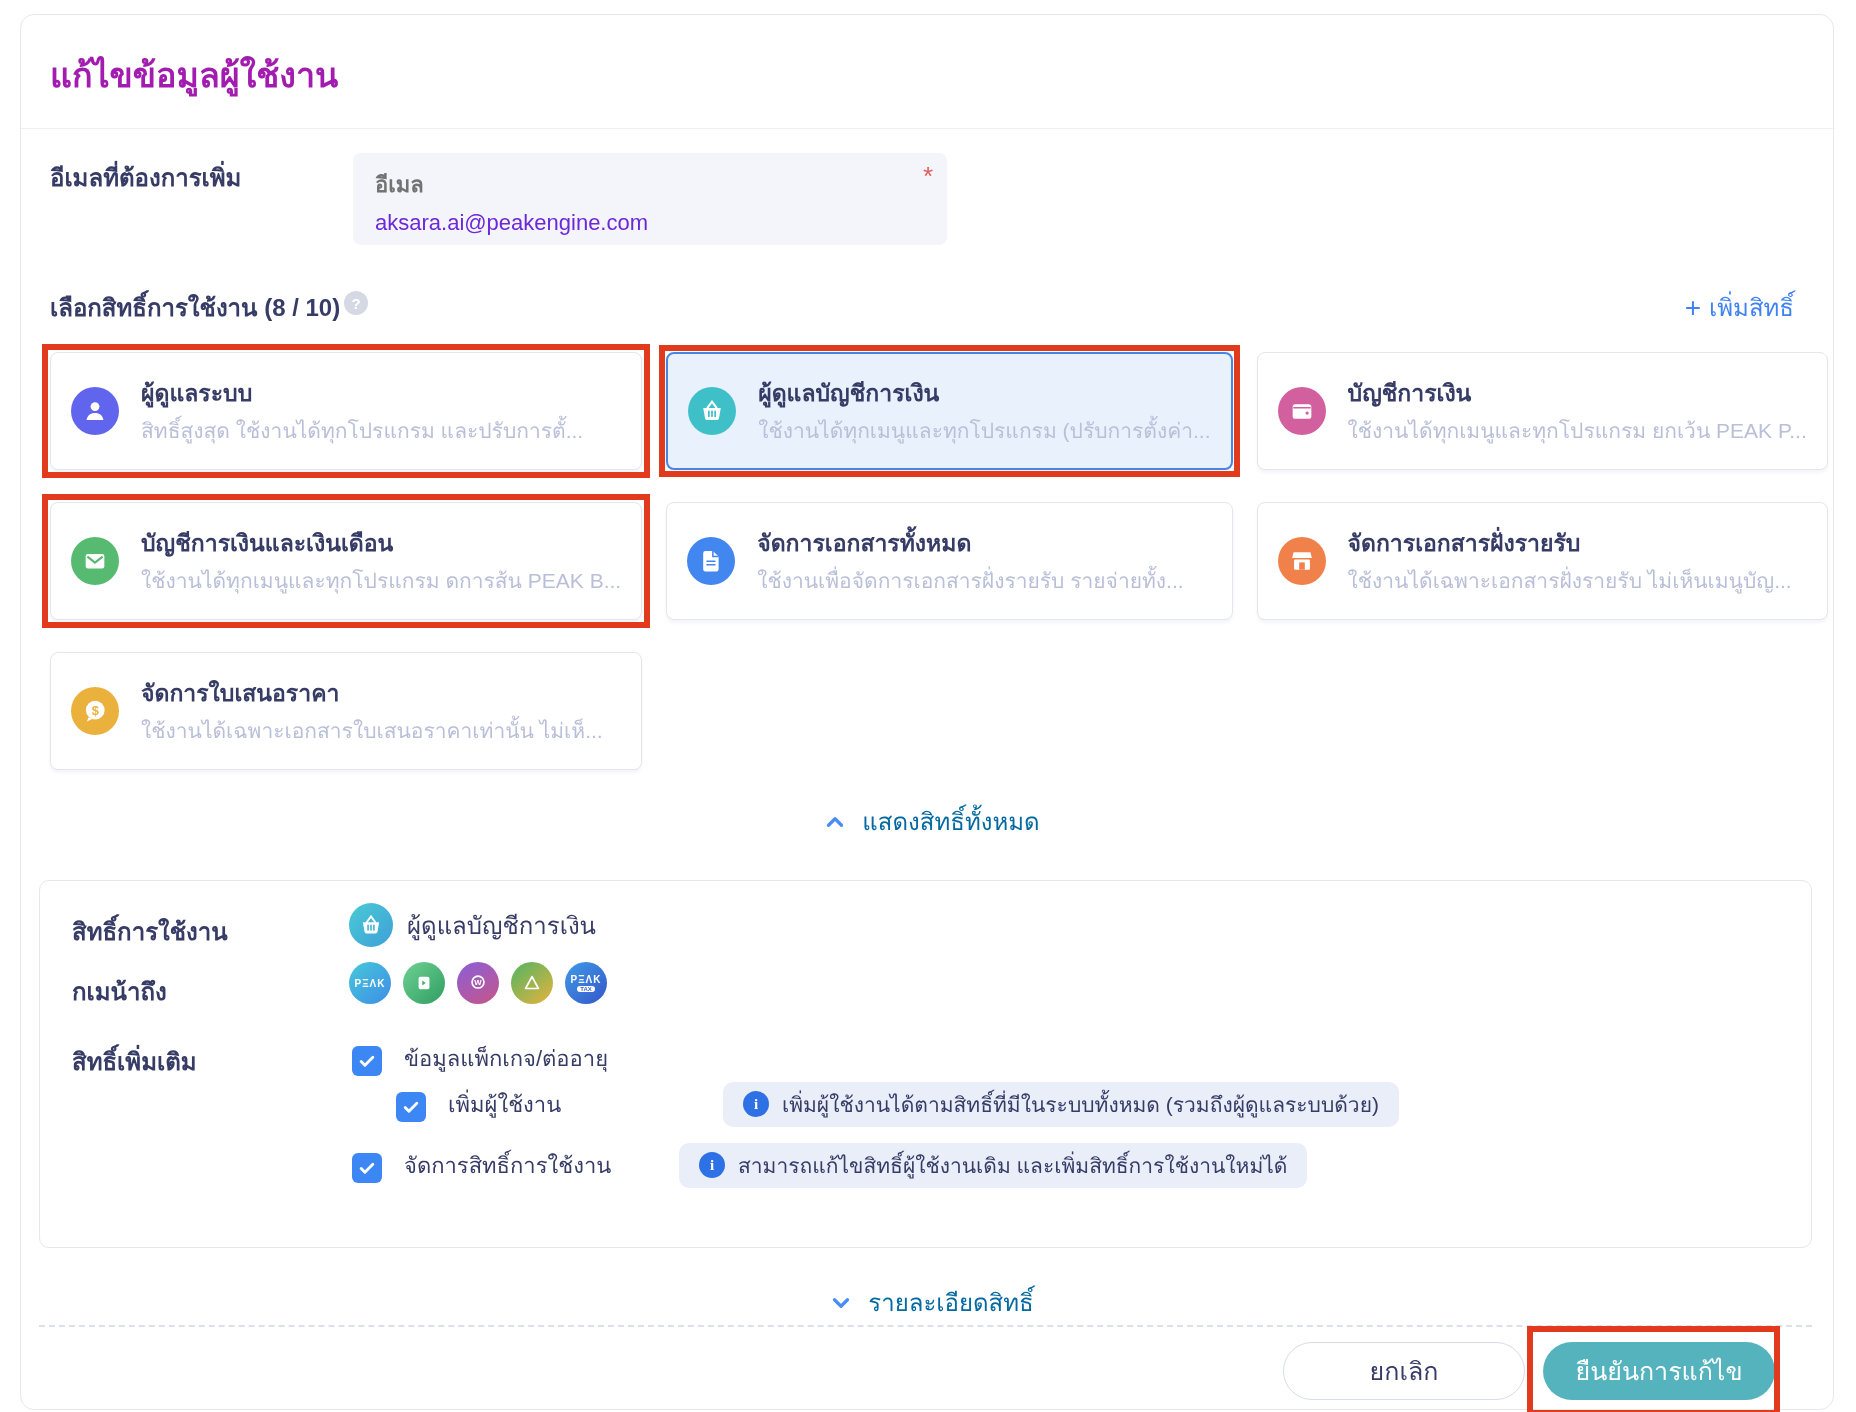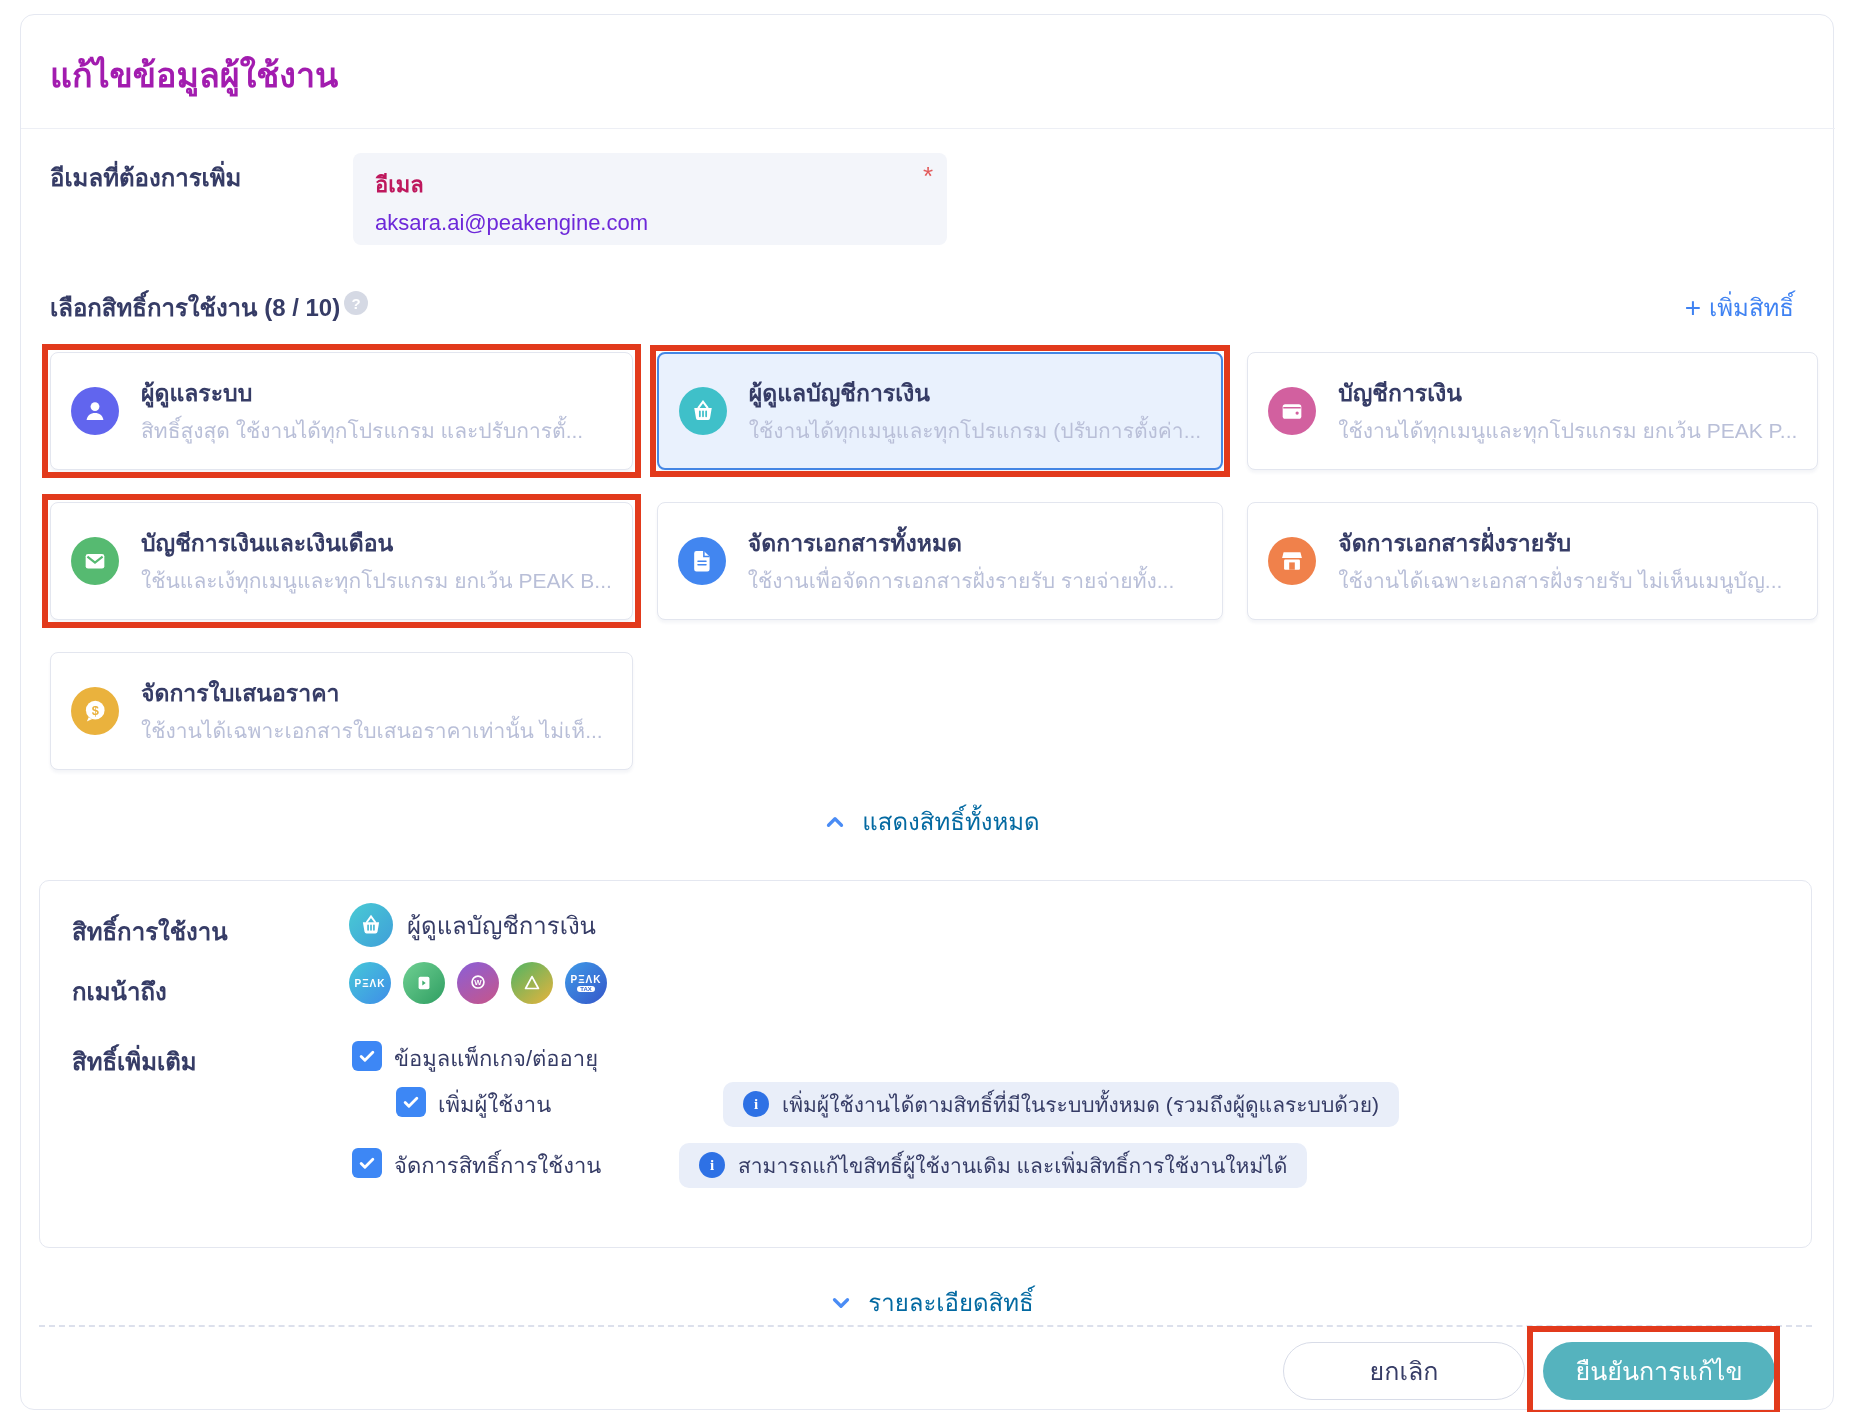--- a/index.html
+++ b/index.html
@@ -19,21 +19,21 @@
   }
   .title-divider{
     position:absolute;left:21px;top:128px;width:1814px;border-top:1px solid #edeff5;
   }
   
   .email-label{position:absolute;left:50px;top:158px;font-size:24px;font-weight:bold;color:#363c66;}
   .email-input{
     position:absolute;left:353px;top:153px;width:594px;height:92px;box-sizing:border-box;
     background:#f3f5fa;border-radius:8px;padding:14px 22px;
   }
-  .email-input .in-label{display:block;font-size:22px;font-weight:bold;color:#be185d;}
+  .email-input .in-label{display:block;font-size:22px;font-weight:bold;color:#737373;}
   .email-input .in-value{display:block;font-size:22px;color:#6d28d9;margin-top:8px;}
   .req-star{position:absolute;right:14px;top:8px;color:#e25b5b;font-size:26px;}
   
   .section-label{position:absolute;left:50px;top:288px;font-size:24px;font-weight:bold;color:#363c66;}
   .help-icon{
     position:absolute;left:344px;top:291px;width:24px;height:24px;border-radius:50%;
     background:#d5d9e4;color:#fff;font-size:15px;font-weight:bold;display:flex;align-items:center;justify-content:center;
   }
   .add-link{
     position:absolute;right:62px;top:288px;display:flex;align-items:center;gap:8px;
@@ -90,21 +90,21 @@
   }
   .app-icon .app-label{font-size:10px;font-weight:bold;letter-spacing:1px;}
   .app-icon .app-badge{font-size:6px;font-weight:bold;background:#fff;border-radius:3px;padding:0 3px;margin-top:1px;}
   .app-peak{background:linear-gradient(135deg,#45c8d8,#3f8de8);}
   .app-doc-arrow{background:linear-gradient(135deg,#6fd092,#2f9e62);}
   .app-pin-w{background:linear-gradient(150deg,#8a5fd8,#c75589);}
   .app-triangle{background:linear-gradient(140deg,#4fb464,#e8b33c);}
   .app-peak-tax{background:linear-gradient(135deg,#3f9be8,#3556c9);color:#3b6ad0;}
   .app-peak-tax .app-label{color:#fff;}
   .extra-row{position:absolute;left:352px;height:52px;display:flex;align-items:center;}
-  .extra-left{width:327px;display:flex;align-items:flex-start;gap:12px;flex:0 0 327px;}
+  .extra-left{width:327px;display:flex;align-items:flex-end;gap:22px;flex:0 0 327px;}
   .checkbox{
     width:30px;height:30px;border-radius:6px;background:#3d87f5;flex:0 0 30px;
     display:flex;align-items:center;justify-content:center;cursor:pointer;
   }
   .checkbox svg{width:20px;height:20px;}
   .extra-label{font-size:22px;color:#363c66;white-space:nowrap;}
   .note-pill{
     height:45px;background:#e9eef9;border-radius:10px;display:flex;align-items:center;gap:13px;
     padding:0 20px;white-space:nowrap;
   }
@@ -191,21 +191,21 @@
     </div>
     <div class="perm-card">
       <span class="perm-icon" style="background:#56ba71">
         <svg viewBox="0 0 24 24">
           <rect x="4" y="6" width="16" height="12.4" rx="2" fill="#fff"></rect>
           <path d="M5.5 8.2l6.5 5.2 6.5-5.2" fill="none" stroke="#56ba71" stroke-width="1.8"></path>
         </svg>
       </span>
       <span class="perm-texts">
         <span class="perm-title">บัญชีการเงินและเงินเดือน</span>
-        <span class="perm-desc">ใช้นและเง้ทุกเมนูและทุกโปรแกรม ยกเว้น PEAK B...</span>
+        <span class="perm-desc">ใช้งานได้ทุกเมนูและทุกโปรแกรม ดการส้น PEAK B...</span>
       </span>
       <span class="annotation"></span>
     </div>
     <div class="perm-card">
       <span class="perm-icon" style="background:#4286f0">
         <svg viewBox="0 0 24 24">
           <path d="M7.2 3.5h6.4l4.9 4.7V19a1.9 1.9 0 0 1-1.9 1.9H7.2A1.9 1.9 0 0 1 5.3 19V5.4a1.9 1.9 0 0 1 1.9-1.9z" fill="#fff"></path>
           <path d="M13.6 3.5v4.7h4.9" fill="none" stroke="#4286f0" stroke-width="1.3"></path>
           <path d="M8.6 12.2h6.8M8.6 15.2h6.8" stroke="#4286f0" stroke-width="1.4" stroke-linecap="round"></path>
         </svg>

